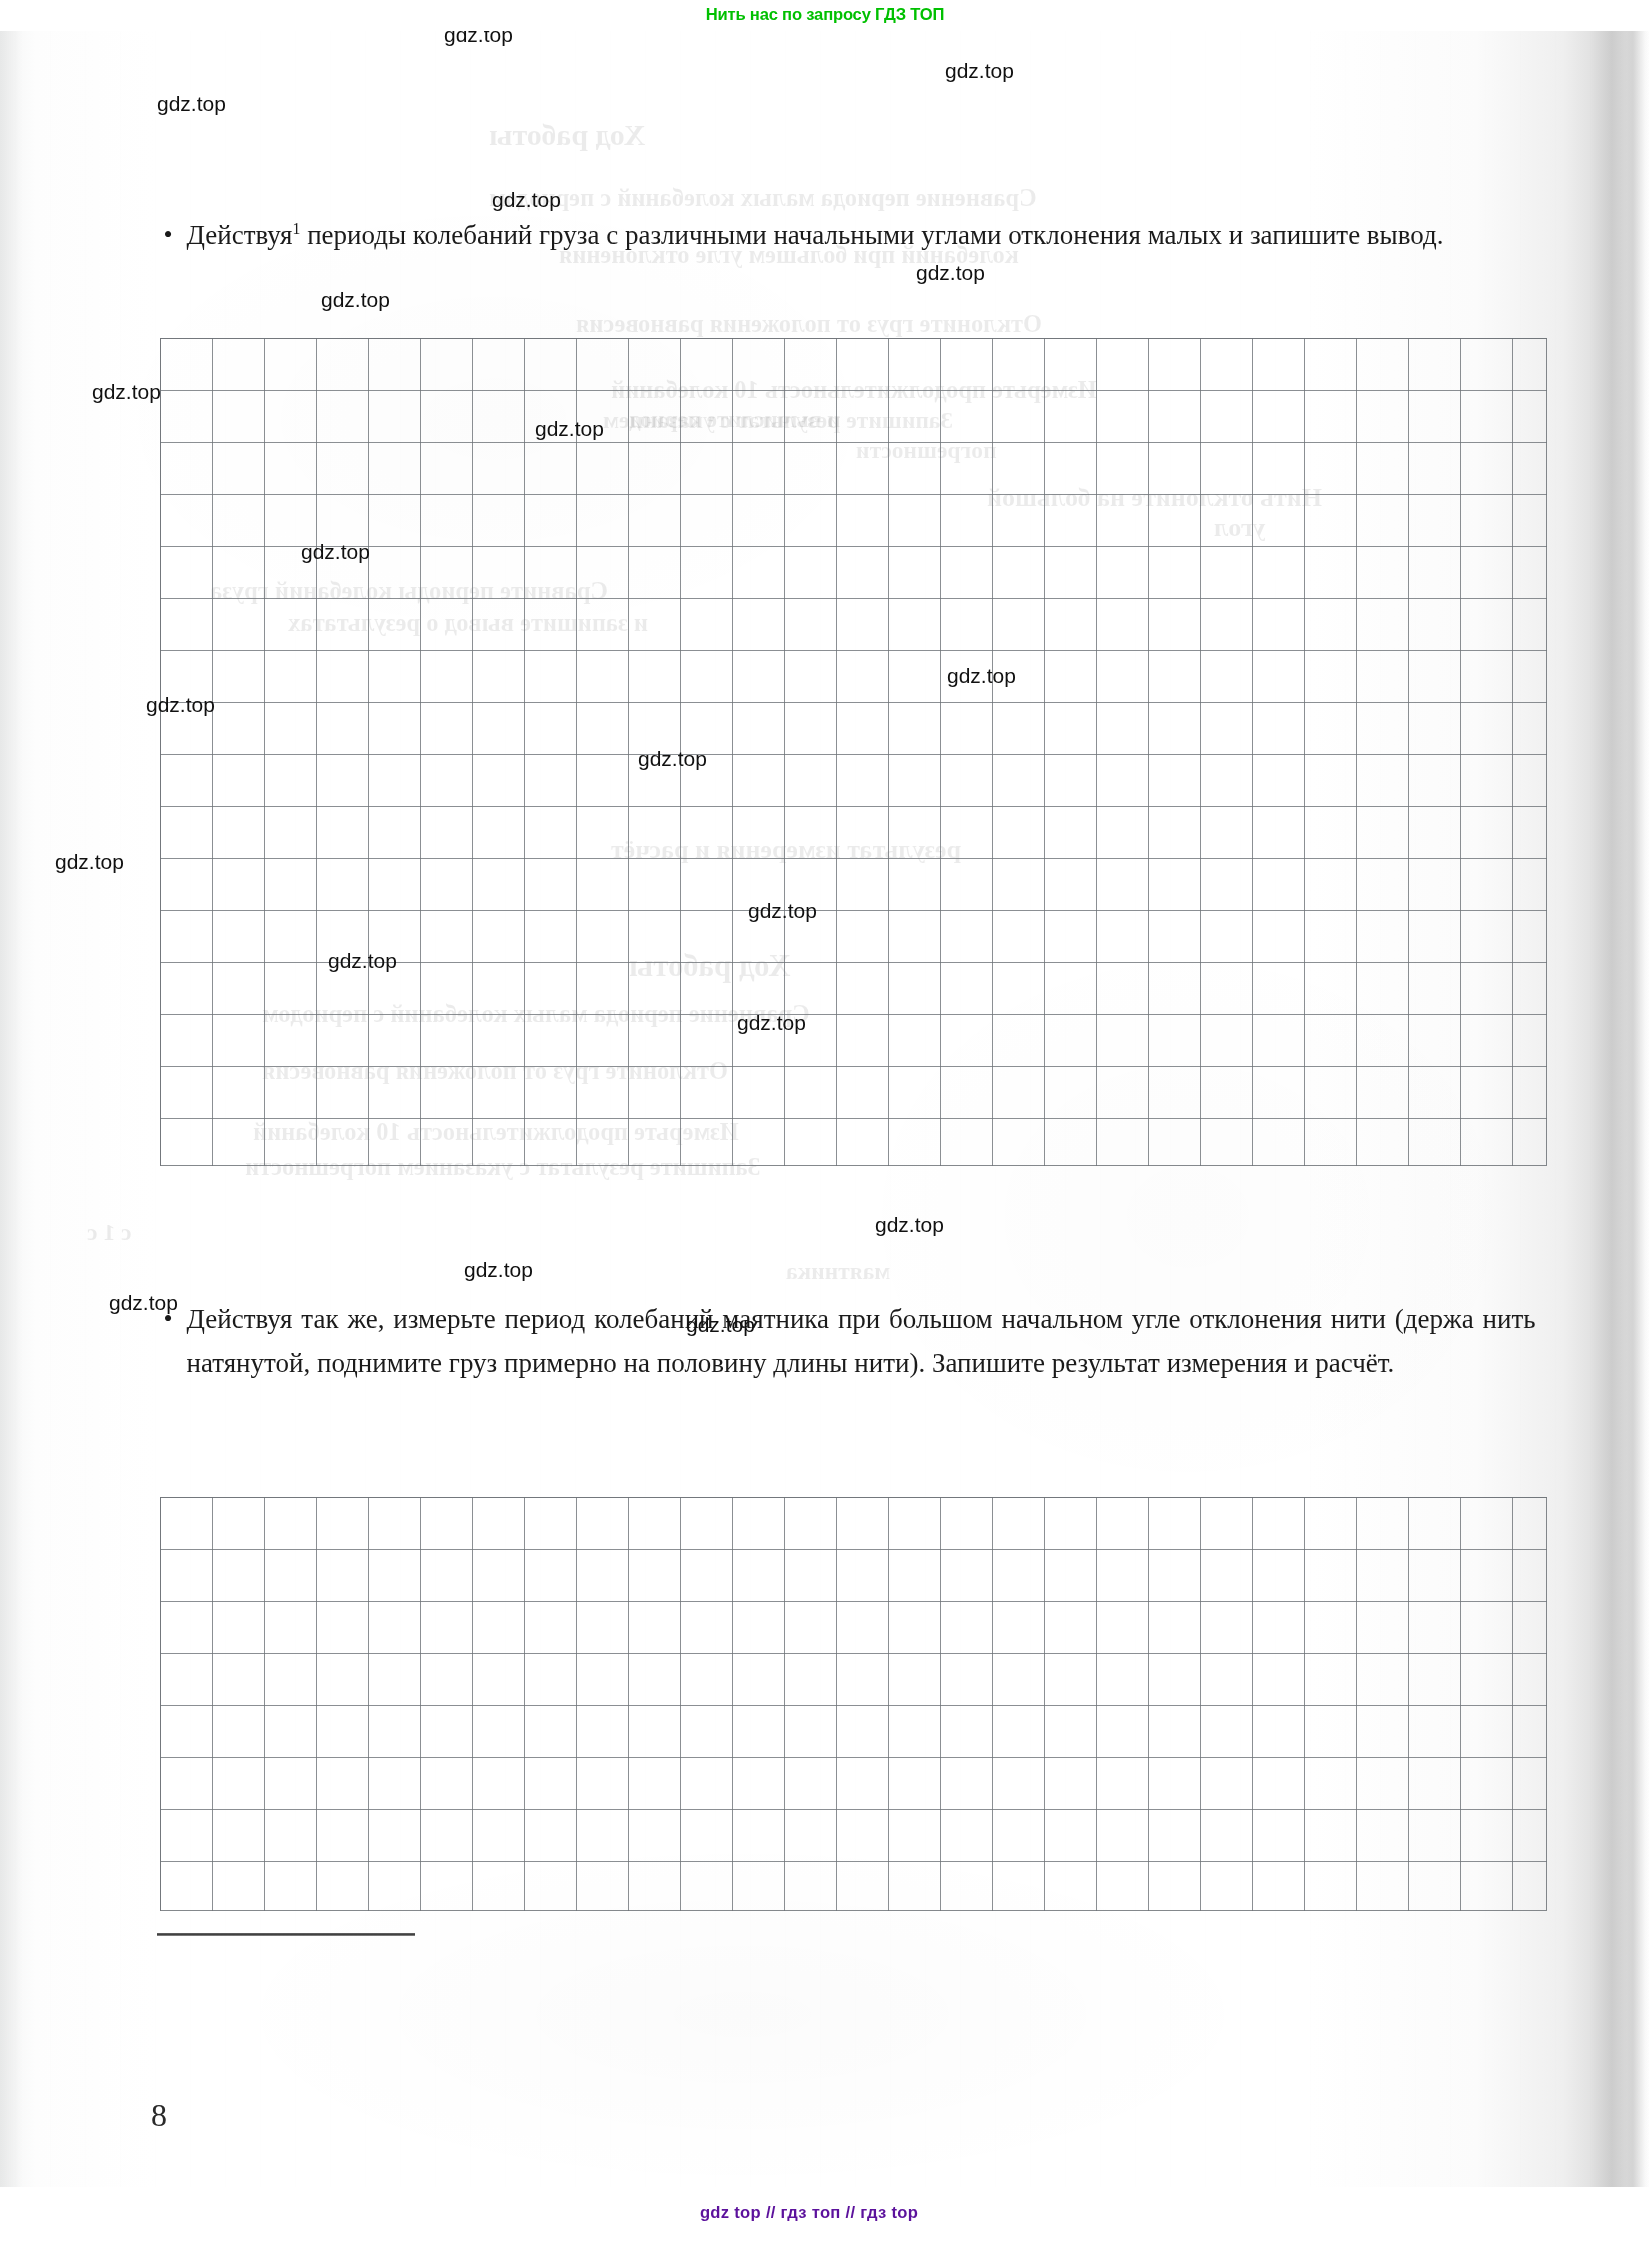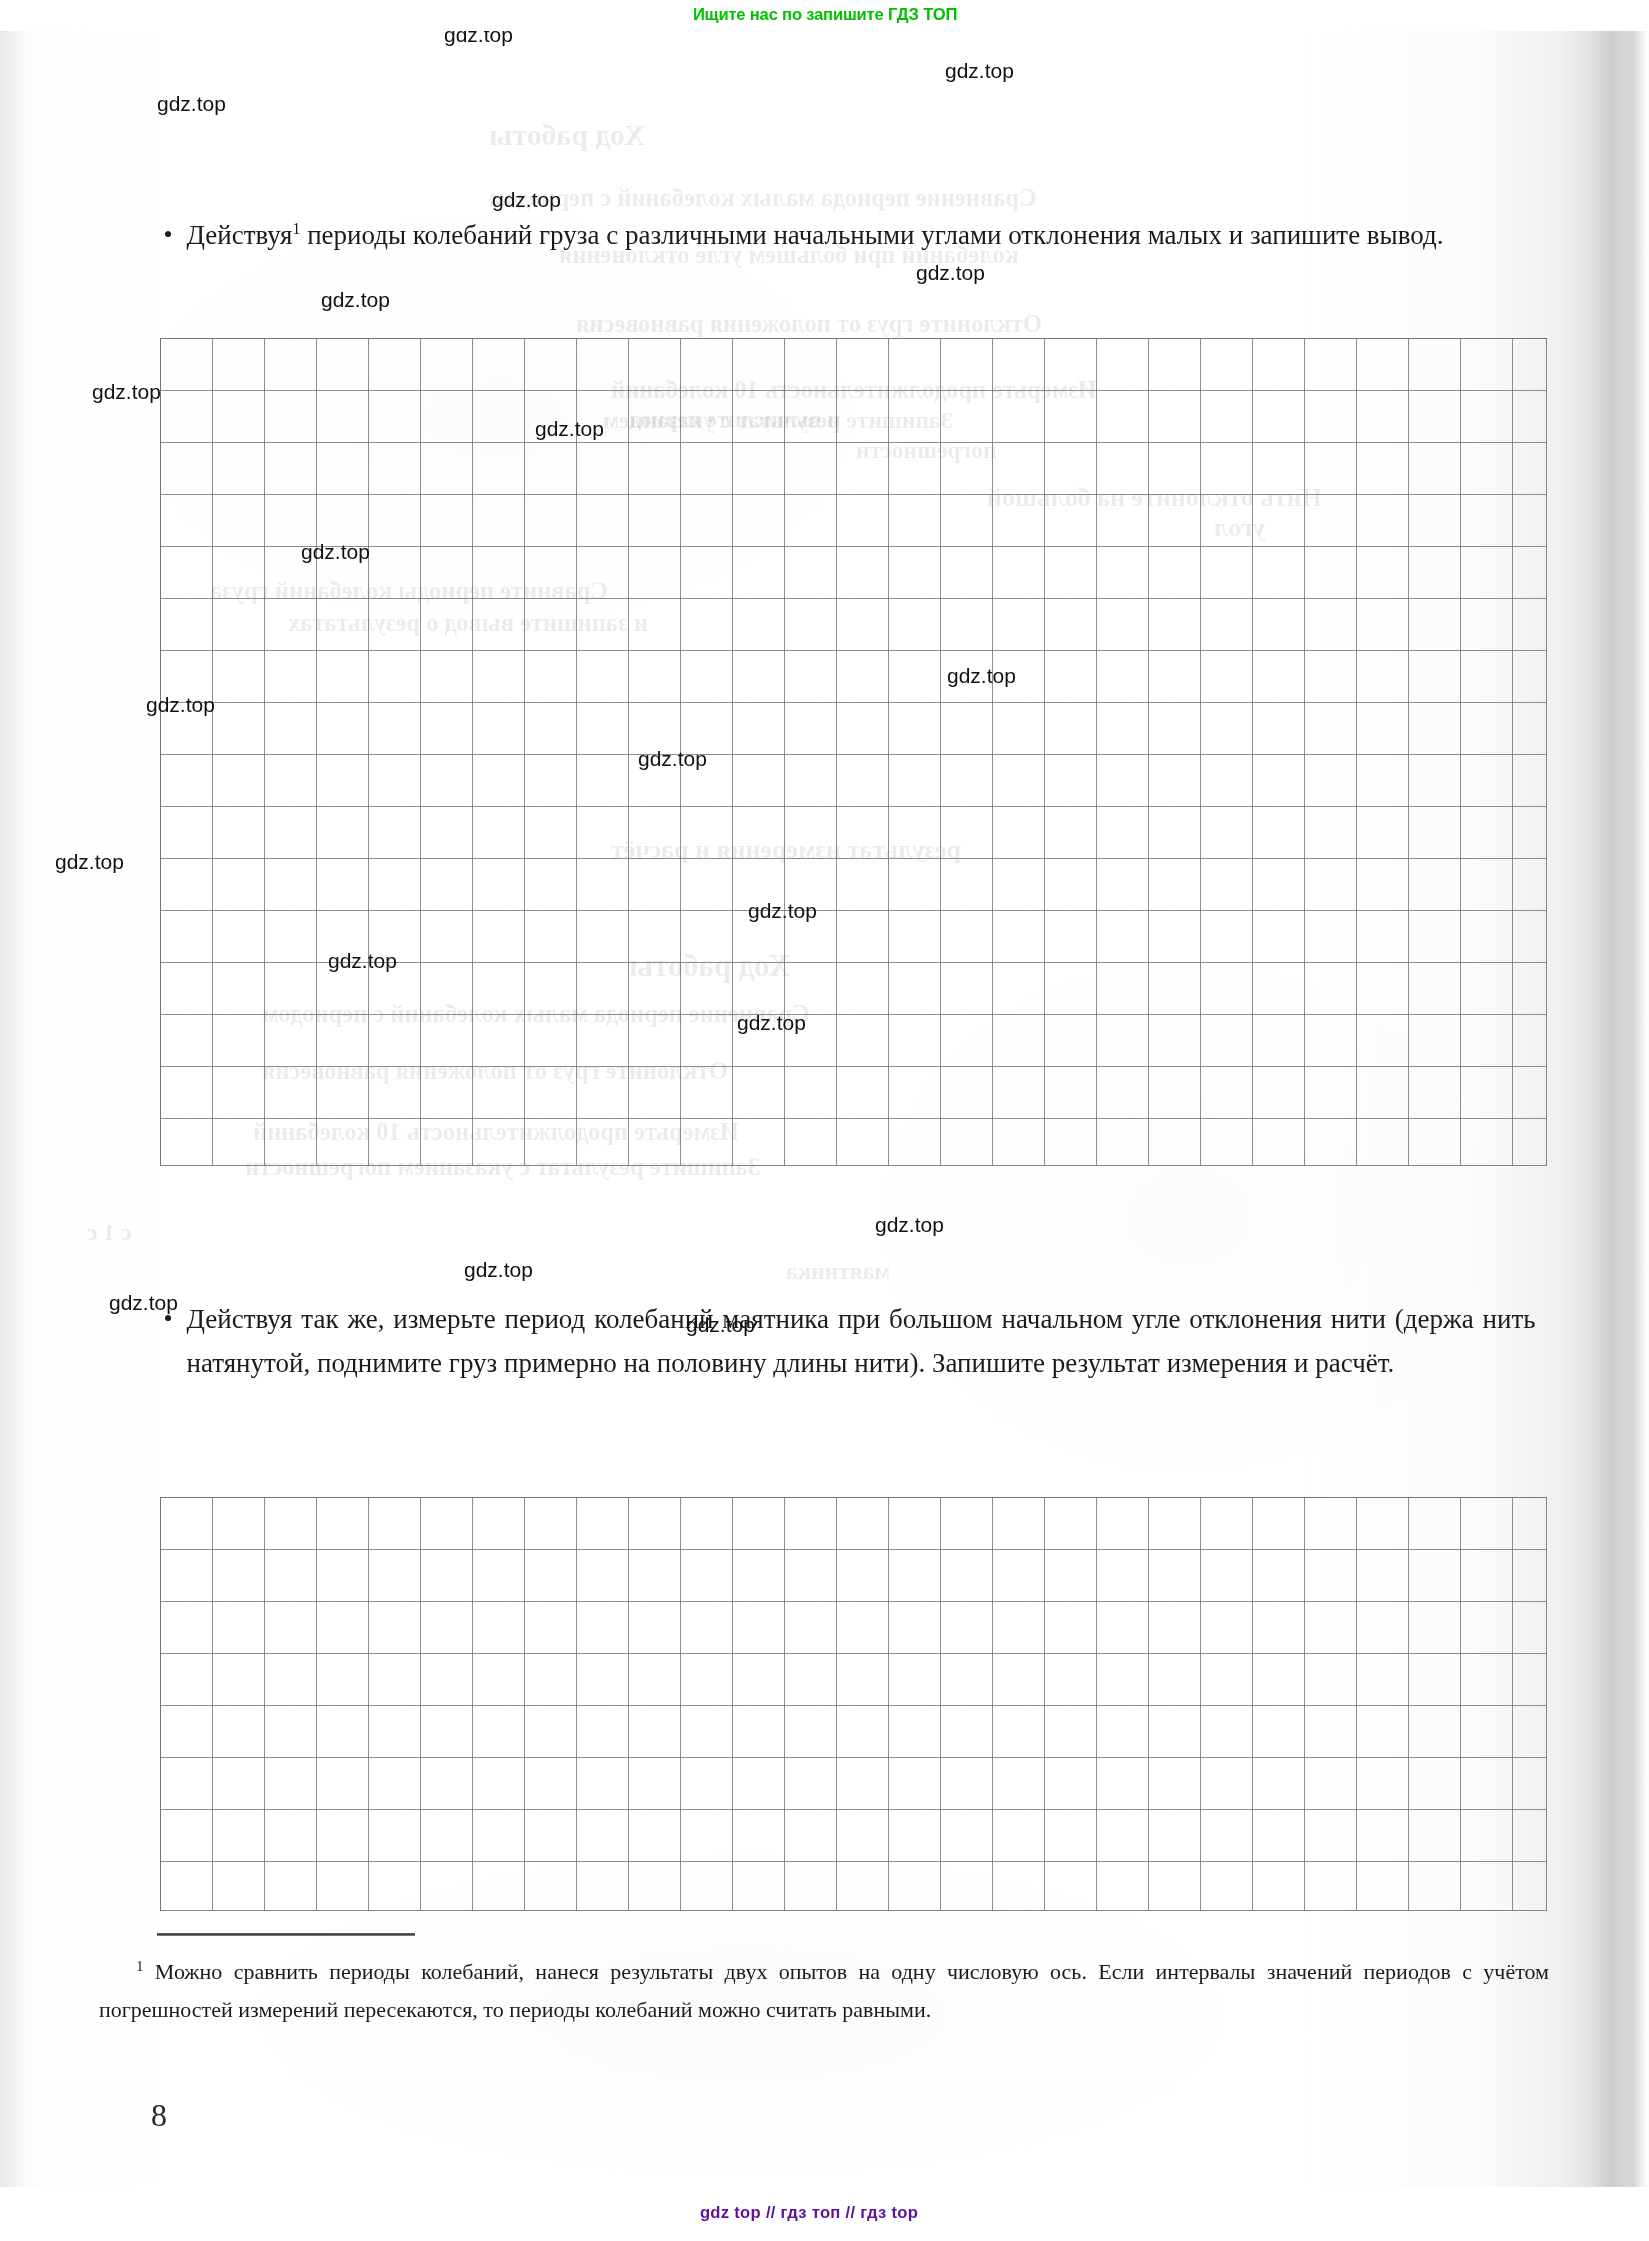--- a/index.html
+++ b/index.html
@@ -239,21 +239,21 @@
     width: 23px; height: 2156px;
     background: linear-gradient(to left, rgba(0,0,0,0.00), rgba(0,0,0,0.05));
     pointer-events: none;
     z-index: 20;
   }
 </style>
 </head>
 <body>
 
 <div class="top-banner">
-  <span class="txt">Ищите нас по запишите ГДЗ ТОП</span>
+  <span class="txt">Нить нас по запросу ГДЗ ТОП</span>
 </div>
 
 <div class="page-sheet">
   <div class="paper-noise"></div>
   <div class="scan-streaks"></div>
 
   <div class="bleed" style="left:489px; top:87px; font-size:30px;">Ход работы</div>
   <div class="bleed" style="left:489px; top:153px; font-size:24.5px;">Сравнение периода малых колебаний с периодом</div>
   <div class="bleed" style="left:559px; top:210px; font-size:24.5px;">колебаний при большем угле отклонения</div>
   <div class="bleed" style="left:576px; top:279px; font-size:24.5px;">Отклоните груз от положения равновесия</div>
@@ -294,23 +294,20 @@
       <div class="bullet-text" style="width:1349px;">Действуя так же, измерьте период колебаний маятника при большом начальном угле отклонения нити (держа нить натянутой, поднимите груз примерно на половину длины нити). Запишите результат измерения и расчёт.</div>
     </div>
 
     <div class="grid-box" style="left:160px; top:1466px; width:1387px; height:414px;">
       <div class="grid-lines"></div>
       <div class="grid-border"></div>
     </div>
 
     <div class="footnote-rule" style="left:157px; top:1902px; width:258px;"></div>
 
-    <div class="footnote-text" style="left:99px; top:1922px; width:1450px;">
-      <span class="fn-indent"></span><sup>1</sup><span> Можно сравнить периоды колебаний, нанеся результаты двух опытов на одну числовую ось. Если интервалы значений периодов с учётом погрешностей измерений пересекаются, то периоды колебаний можно считать равными.</span>
-    </div>
 
     <div class="page-number" style="left:151px; top:2066px;">8</div>
 
   </div>
 </div>
 
 <div class="edge-shadow"></div>
 <div class="edge-shadow-left"></div>
 
 <div id="watermark-layer">

